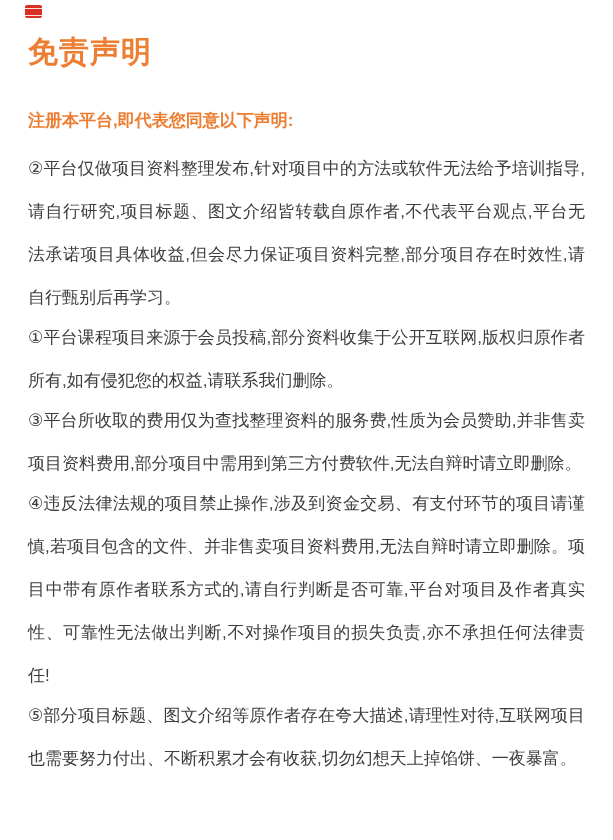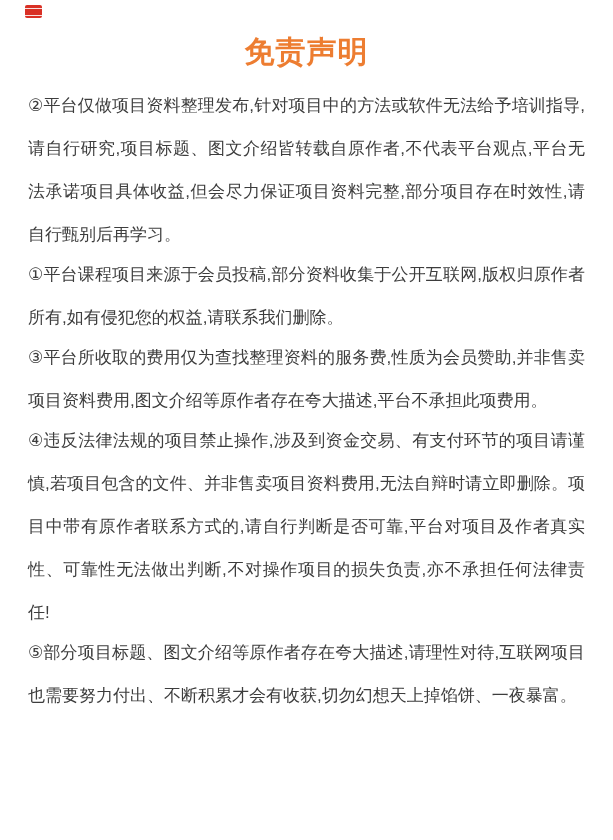--- a/index.html
+++ b/index.html
@@ -28,21 +28,20 @@
     border-radius:2px;
     background:
       repeating-linear-gradient(180deg,
         var(--stamp) 0 3px,
         rgba(255,255,255,.85) 3px 4px,
         var(--stamp) 4px 7px);
     background-color:var(--stamp);
   }
   h1.doc-title{
     padding-top:36px;
-    text-align:center;
     color:var(--accent);
     font-size:30px;
     line-height:32px;
     font-weight:bold;
     letter-spacing:1px;
   }
   .intro{
     margin-top:43px;
     color:var(--accent);
     font-size:17px;
@@ -64,22 +63,23 @@
 </style>
 </head>
 <body>
 
 <div class="page">
 
   <span class="stamp"></span>
 
   <h1 class="doc-title">免责声明</h1>
 
+  <p class="intro">注册本平台,即代表您同意以下声明:</p>
 
   <div class="paragraphs">
     <p>②平台仅做项目资料整理发布,针对项目中的方法或软件无法给予培训指导,请自行研究,项目标题、图文介绍皆转载自原作者,不代表平台观点,平台无法承诺项目具体收益,但会尽力保证项目资料完整,部分项目存在时效性,请自行甄别后再学习。</p>
     <p>①平台课程项目来源于会员投稿,部分资料收集于公开互联网,版权归原作者所有,如有侵犯您的权益,请联系我们删除。</p>
-    <p>③平台所收取的费用仅为查找整理资料的服务费,性质为会员赞助,并非售卖项目资料费用,图文介绍等原作者存在夸大描述,平台不承担此项费用。</p>
+    <p>③平台所收取的费用仅为查找整理资料的服务费,性质为会员赞助,并非售卖项目资料费用,部分项目中需用到第三方付费软件,无法自辩时请立即删除。</p>
     <p>④违反法律法规的项目禁止操作,涉及到资金交易、有支付环节的项目请谨慎,若项目包含的文件、并非售卖项目资料费用,无法自辩时请立即删除。项目中带有原作者联系方式的,请自行判断是否可靠,平台对项目及作者真实性、可靠性无法做出判断,不对操作项目的损失负责,亦不承担任何法律责任!</p>
     <p>⑤部分项目标题、图文介绍等原作者存在夸大描述,请理性对待,互联网项目也需要努力付出、不断积累才会有收获,切勿幻想天上掉馅饼、一夜暴富。</p>
   </div>
 
 </div>
 
 </body></html>

